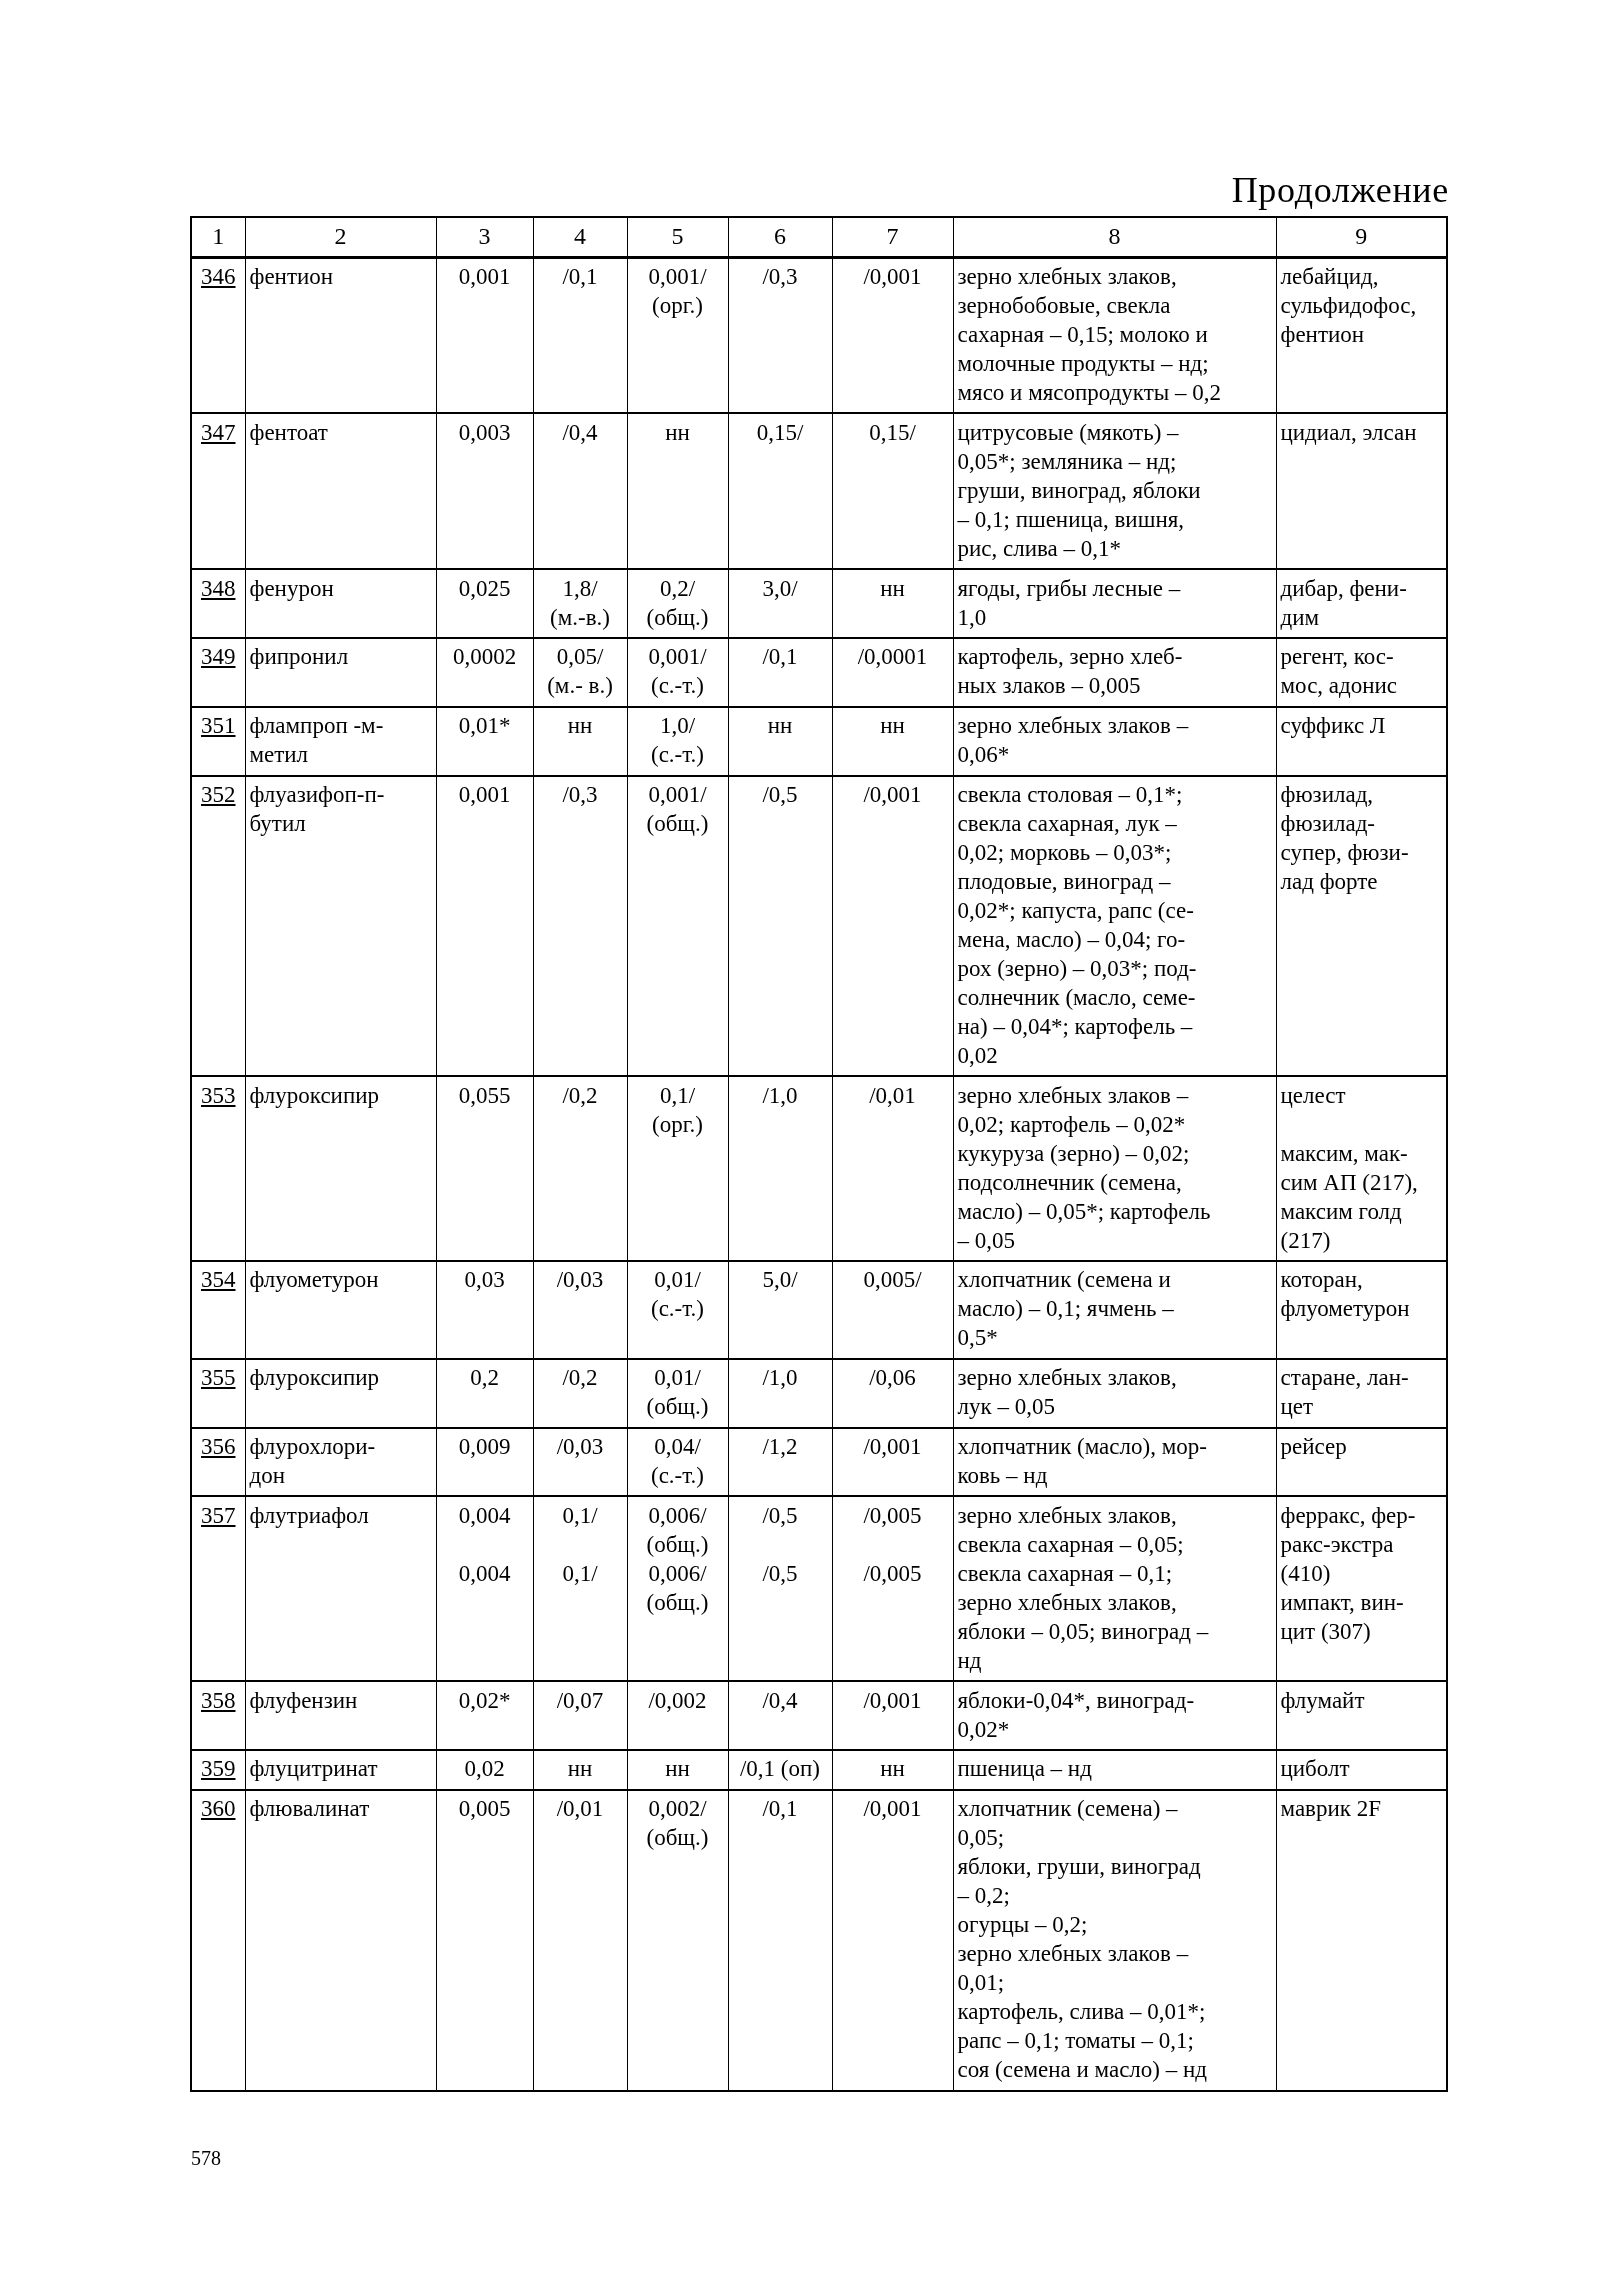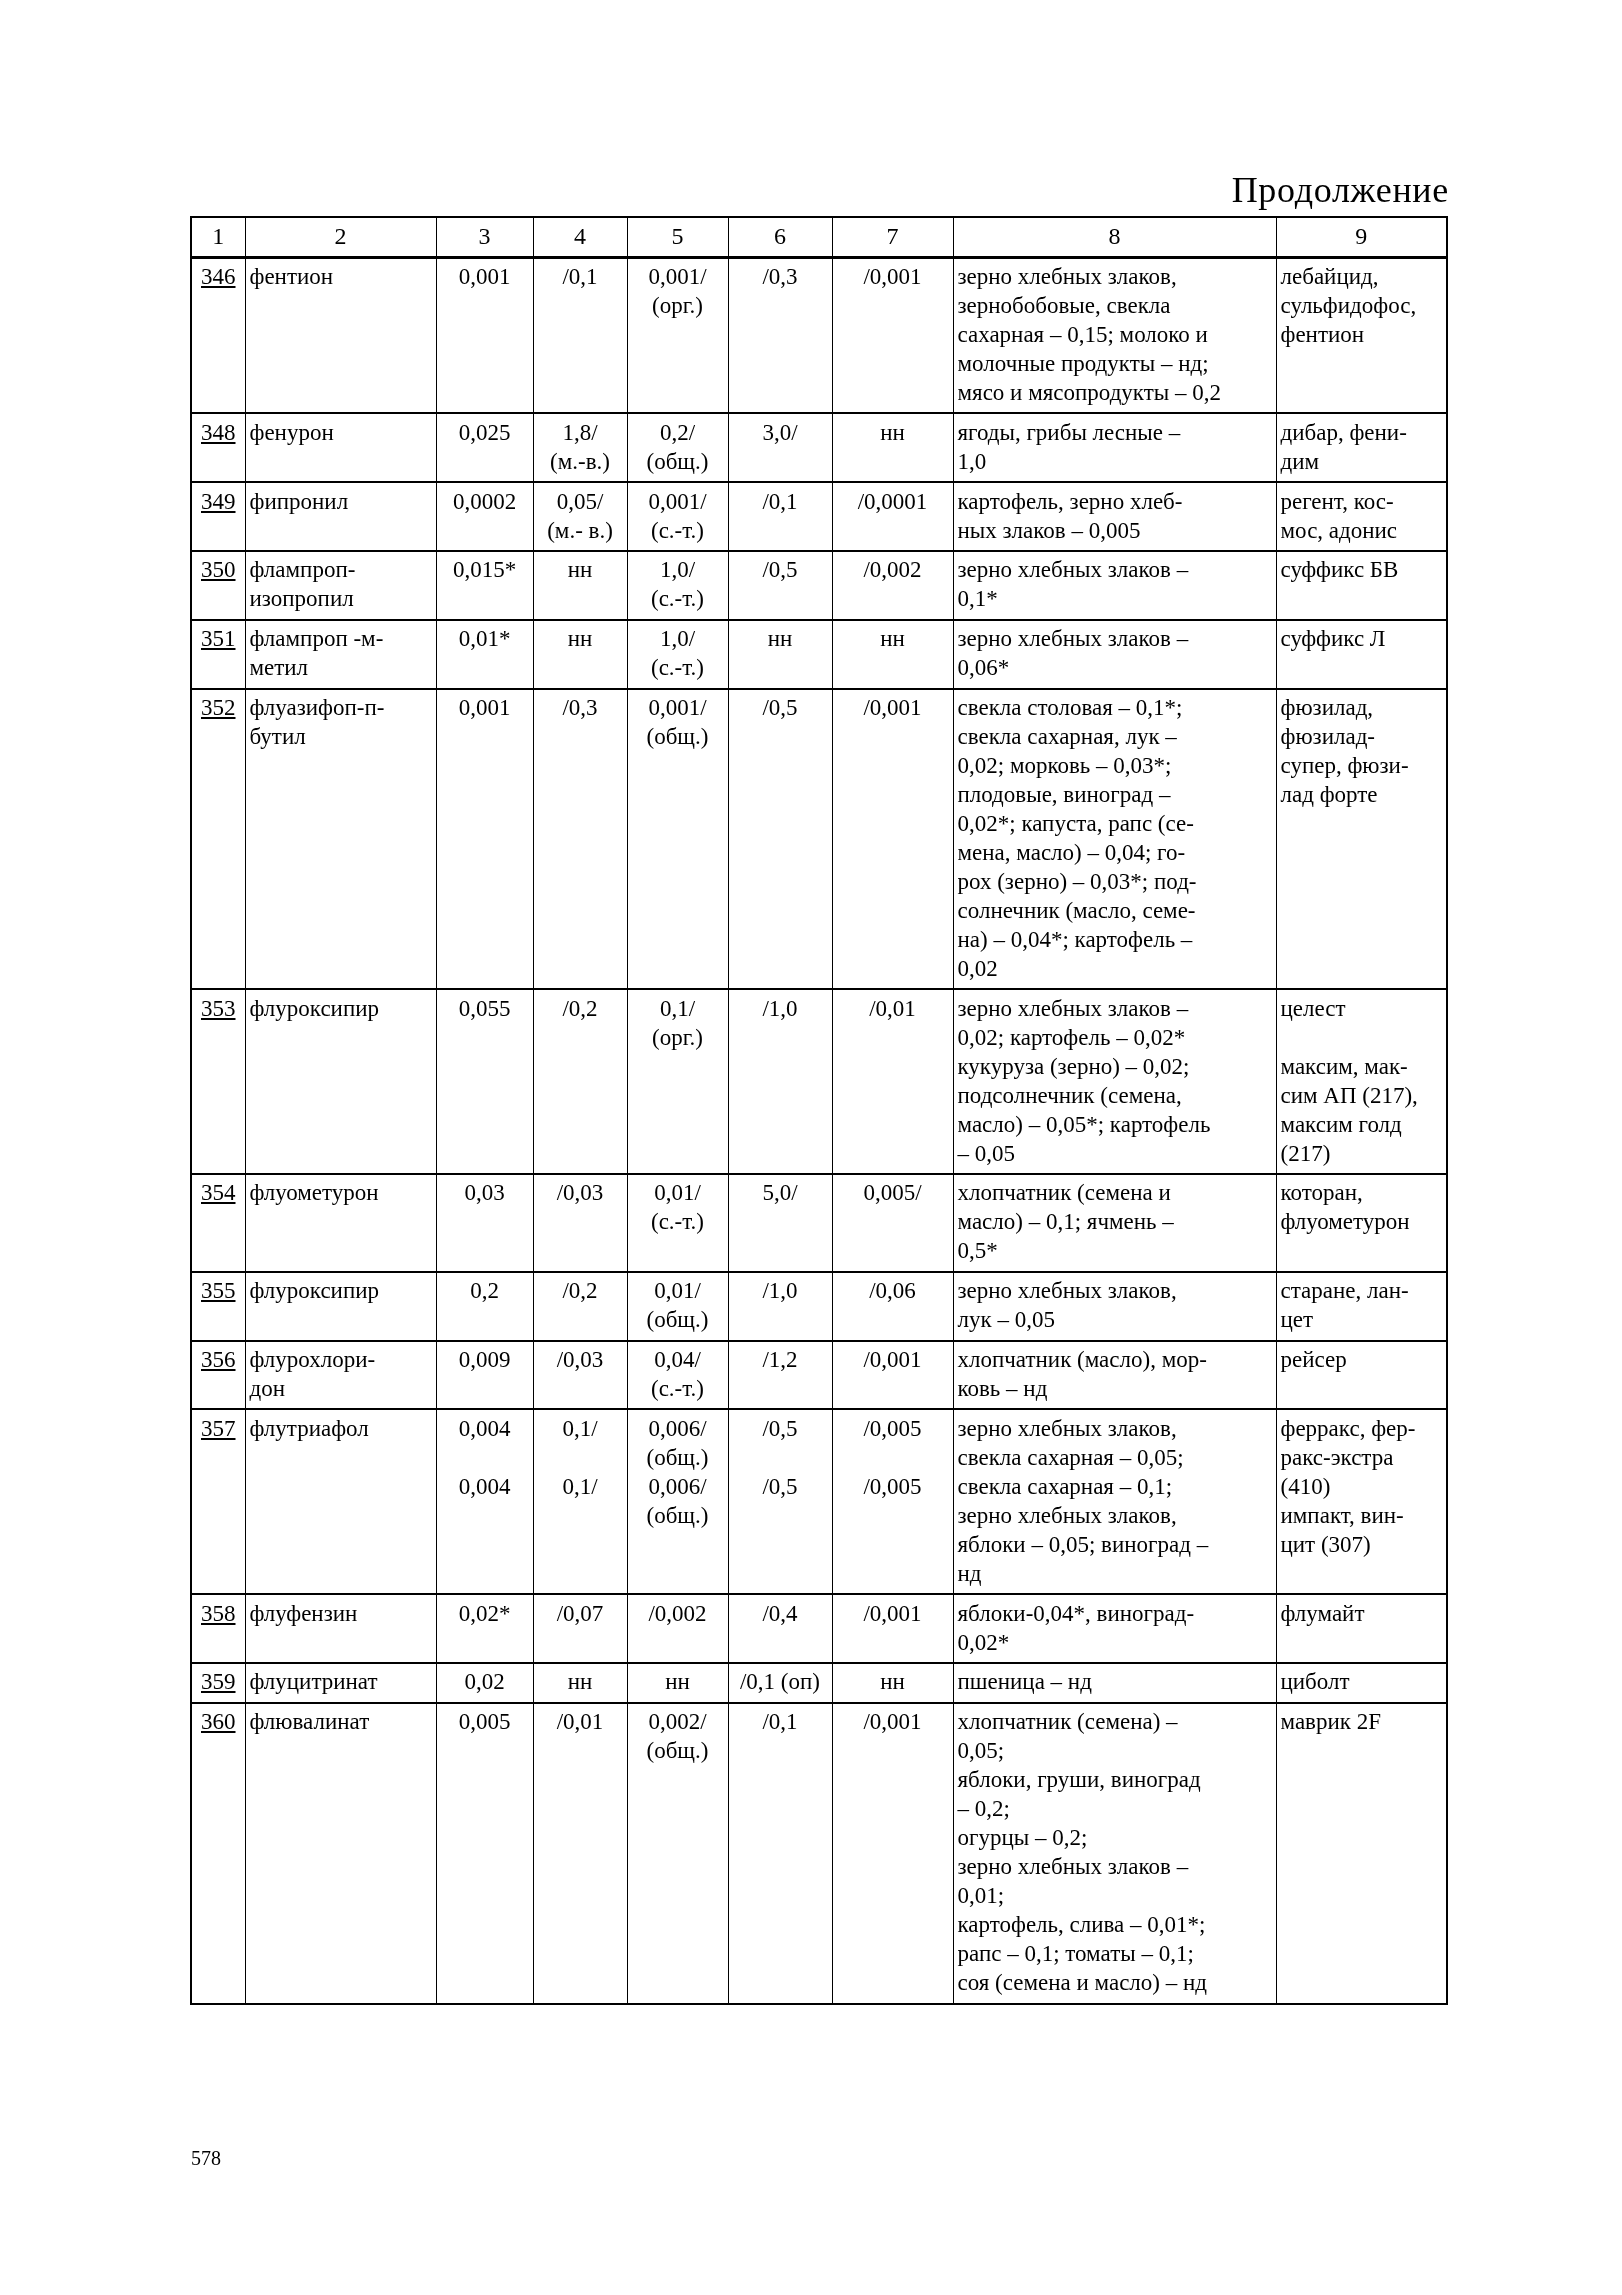--- a/index.html
+++ b/index.html
@@ -99,20 +99,35 @@
         <td class="col8">зерно хлебных злаков,
 зернобобовые, свекла
 сахарная – 0,15; молоко и
 молочные продукты – нд;
 мясо и мясопродукты – 0,2</td>
         <td class="col9">лебайцид,
 сульфидофос,
 фентион</td>
       </tr>
       <tr>
+        <td class="col1">347</td>
+        <td class="col2">фентоат</td>
+        <td class="col3">0,003</td>
+        <td class="col4">/0,4</td>
+        <td class="col5">нн</td>
+        <td class="col6">0,15/</td>
+        <td class="col7">0,15/</td>
+        <td class="col8">цитрусовые (мякоть) –
+0,05*; земляника – нд;
+груши, виноград, яблоки
+– 0,1; пшеница, вишня,
+рис, слива – 0,1*</td>
+        <td class="col9">цидиал, элсан</td>
+      </tr>
+      <tr>
         <td class="col1">348</td>
         <td class="col2">фенурон</td>
         <td class="col3">0,025</td>
         <td class="col4">1,8/
 (м.-в.)</td>
         <td class="col5">0,2/
 (общ.)</td>
         <td class="col6">3,0/</td>
         <td class="col7">нн</td>
         <td class="col8">ягоды, грибы лесные –
@@ -127,34 +142,20 @@
         <td class="col4">0,05/
 (м.- в.)</td>
         <td class="col5">0,001/
 (с.-т.)</td>
         <td class="col6">/0,1</td>
         <td class="col7">/0,0001</td>
         <td class="col8">картофель, зерно хлеб-
 ных злаков – 0,005</td>
         <td class="col9">регент, кос-
 мос, адонис</td>
-      </tr>
-      <tr>
-        <td class="col1">350</td>
-        <td class="col2">флампроп-
-изопропил</td>
-        <td class="col3">0,015*</td>
-        <td class="col4">нн</td>
-        <td class="col5">1,0/
-(с.-т.)</td>
-        <td class="col6">/0,5</td>
-        <td class="col7">/0,002</td>
-        <td class="col8">зерно хлебных злаков –
-0,1*</td>
-        <td class="col9">суффикс БВ</td>
       </tr>
       <tr>
         <td class="col1">351</td>
         <td class="col2">флампроп -м-
 метил</td>
         <td class="col3">0,01*</td>
         <td class="col4">нн</td>
         <td class="col5">1,0/
 (с.-т.)</td>
         <td class="col6">нн</td>

